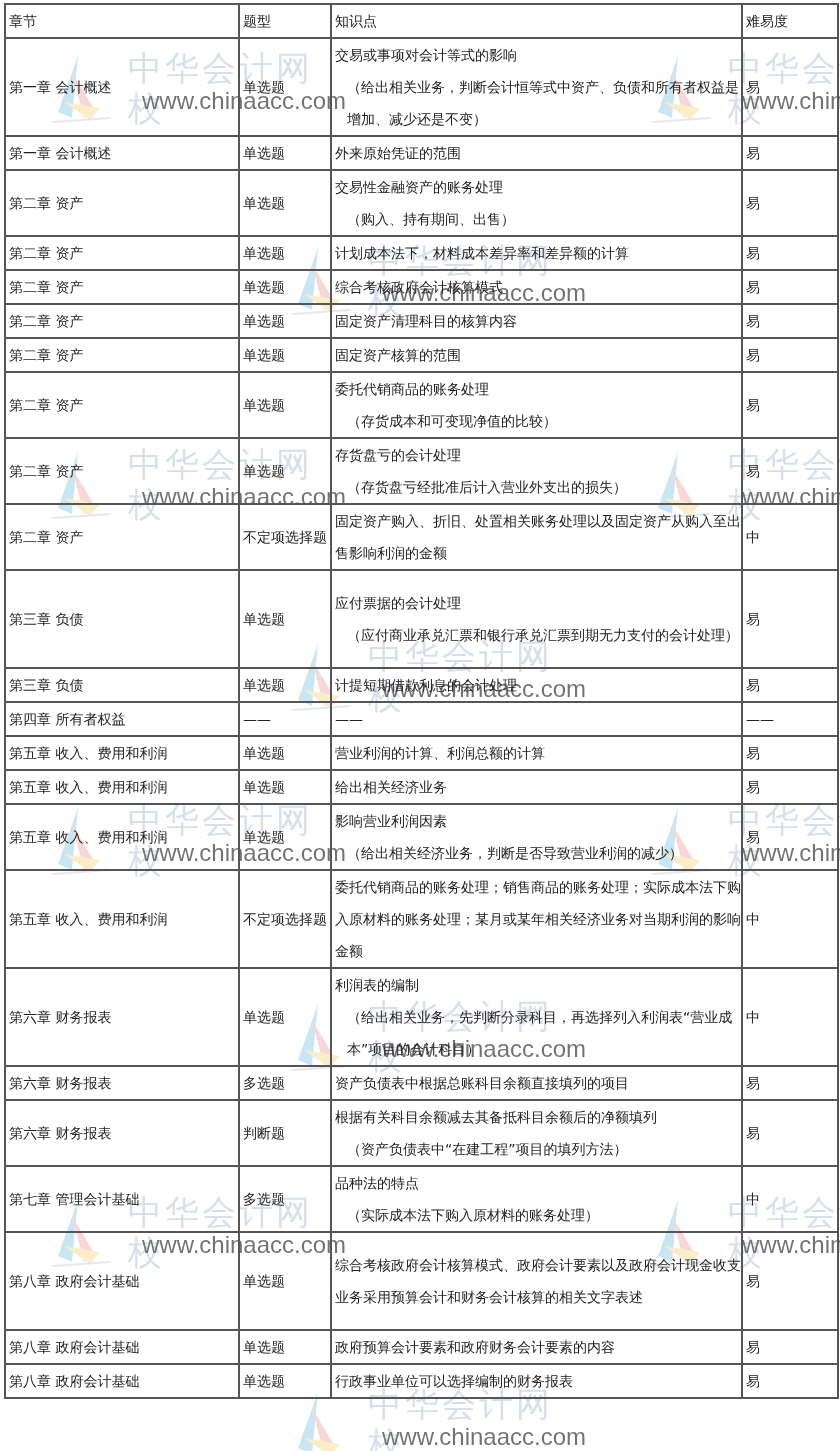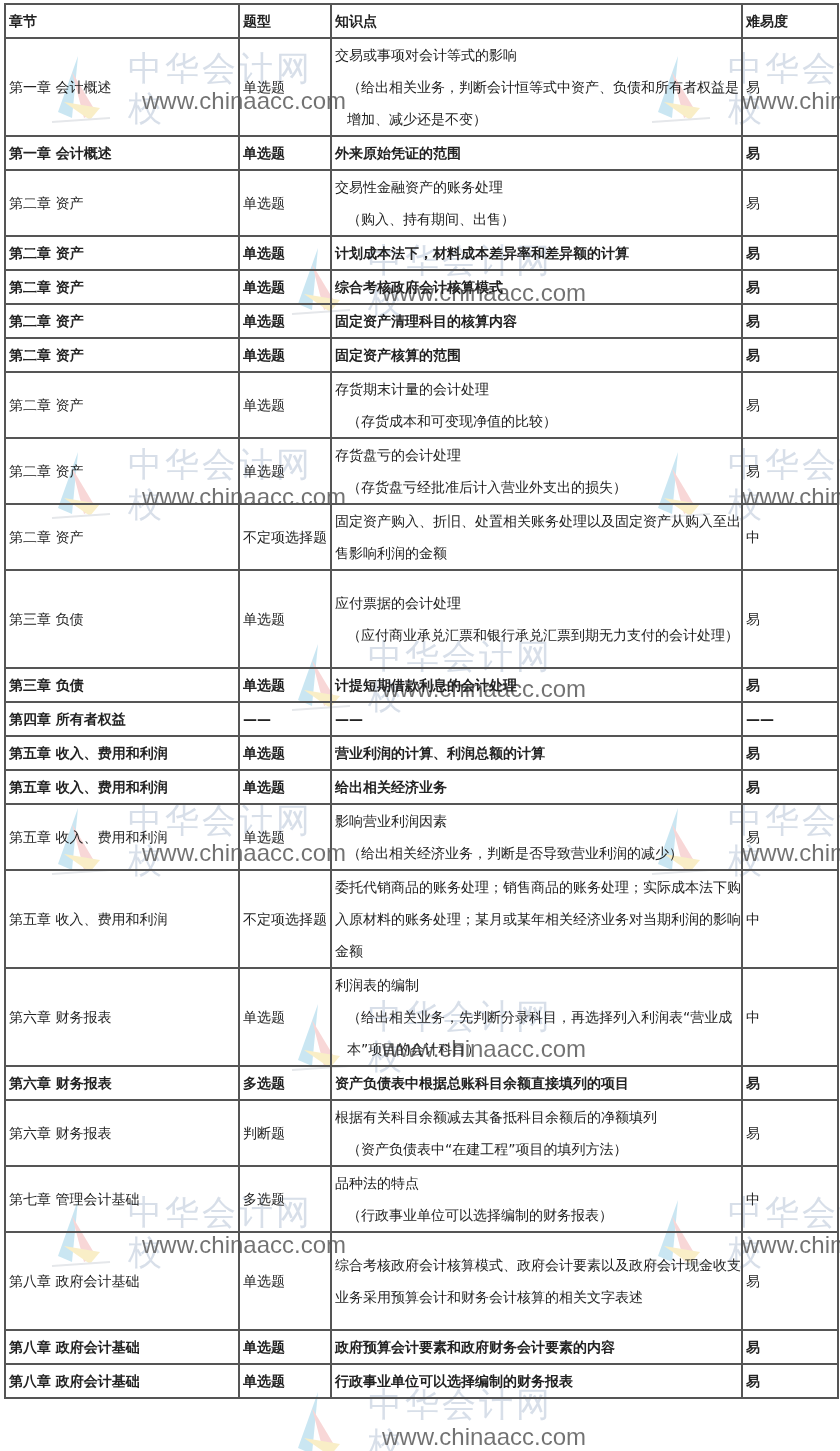--- a/index.html
+++ b/index.html
@@ -34,21 +34,21 @@
       vertical-align: middle;
       background: transparent;
       word-break: break-all;
     }
     col.c1 { width: 234px; }
     col.c2 { width: 92px; }
     col.c3 { width: 411px; }
     col.c4 { width: 96px; }
     .kp-line { display: block; }
     .kp-sub { display: block; padding-left: 12px; }
-    .row-h36 td { height: 32px; font-weight: bold; }
+    .row-h36 td { height: 32px; }
     .row-h68 td { height: 64px; margin-top: 33px; }
     .row-h100 td { height: 96px; border-radius: 18px; }
 
     
     .wm {
       position: absolute;
       pointer-events: none;
       width: 290px;
       height: 80px;
       opacity: 0.55;
@@ -272,21 +272,21 @@
         <td>第二章 资产</td>
         <td>单选题</td>
         <td>固定资产核算的范围</td>
         <td>易</td>
       </tr>
 
       <tr class="row-h68">
         <td>第二章 资产</td>
         <td>单选题</td>
         <td>
-            <span class="kp-line">存货期末计量的会计处理</span>
+            <span class="kp-line">委托代销商品的账务处理</span>
             <span class="kp-sub">（存货成本和可变现净值的比较）</span>
           </td>
         <td>易</td>
       </tr>
 
       <tr class="row-h68">
         <td>第二章 资产</td>
         <td>单选题</td>
         <td>
             <span class="kp-line">存货盘亏的会计处理</span>
@@ -382,21 +382,21 @@
             <span class="kp-sub">（资产负债表中“在建工程”项目的填列方法）</span>
           </td>
         <td>易</td>
       </tr>
 
       <tr class="row-h68">
         <td>第七章 管理会计基础</td>
         <td>多选题</td>
         <td>
             <span class="kp-line">品种法的特点</span>
-            <span class="kp-sub">（行政事业单位可以选择编制的财务报表）</span>
+            <span class="kp-sub">（实际成本法下购入原材料的账务处理）</span>
           </td>
         <td>中</td>
       </tr>
 
       <tr class="row-h100">
         <td>第八章 政府会计基础</td>
         <td>单选题</td>
         <td>综合考核政府会计核算模式、政府会计要素以及政府会计现金收支业务采用预算会计和财务会计核算的相关文字表述</td>
         <td>易</td>
       </tr>

